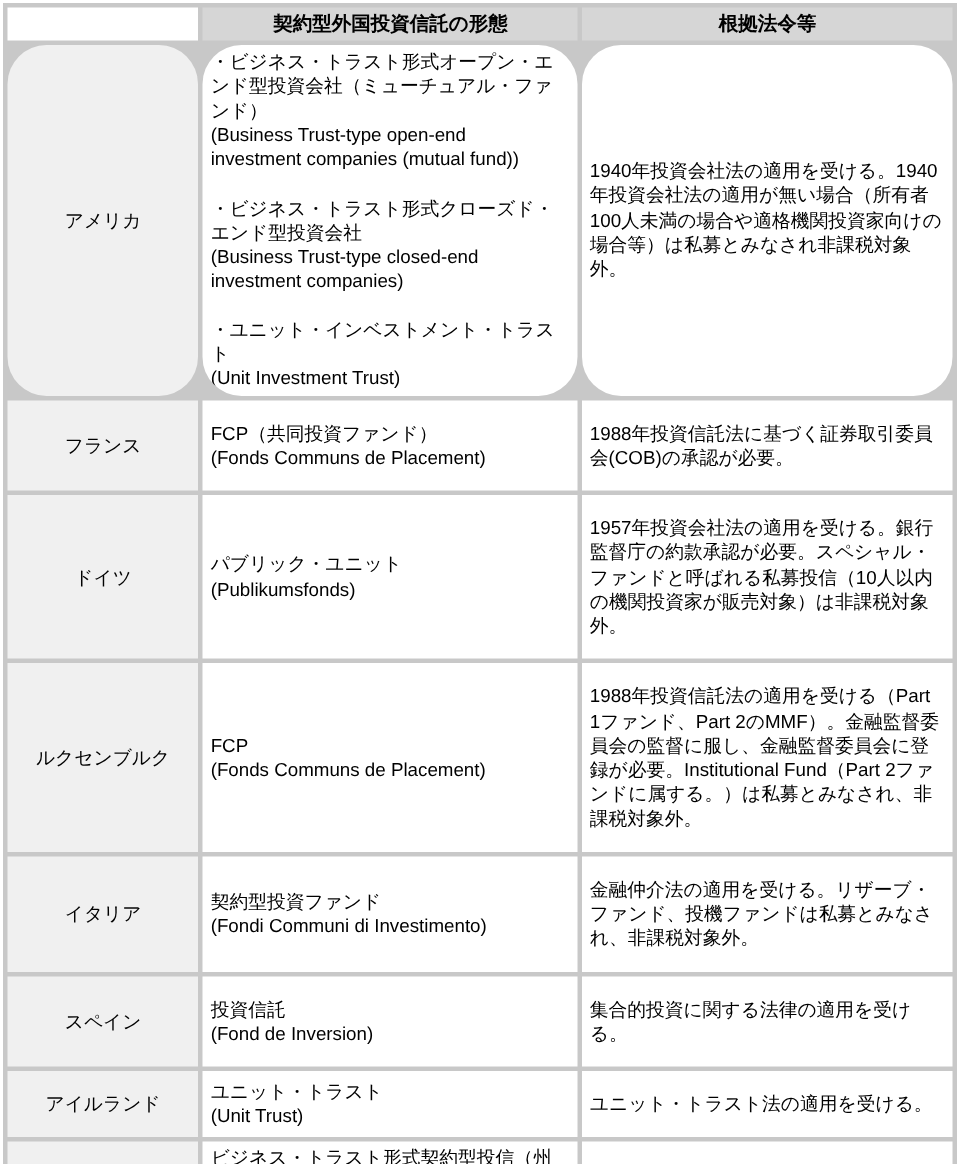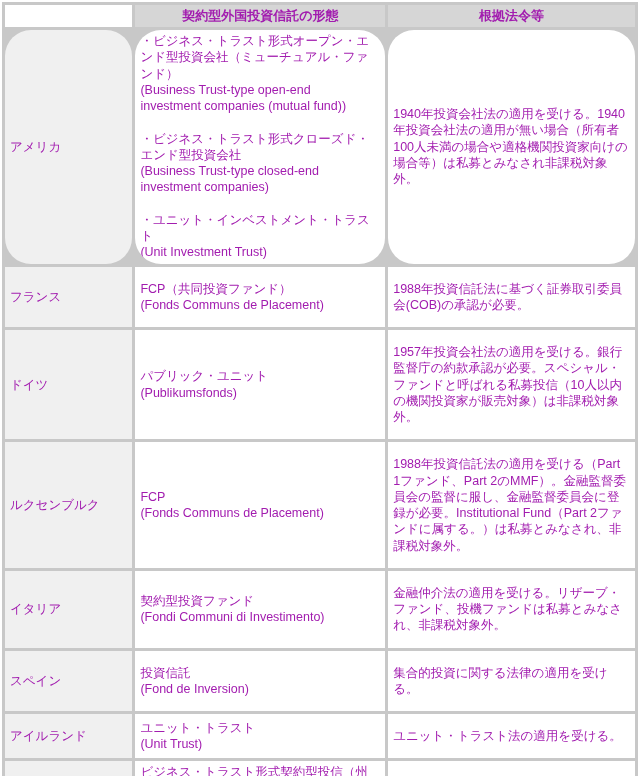--- a/index.html
+++ b/index.html
@@ -19,39 +19,40 @@
     background: #c8c8c8;
     width: 636px;
     table-layout: fixed;
   }
   col.c-country { width: 126px; }
   col.c-form    { width: 247px; }
   col.c-law     { width: 244px; }
   th, td {
     font-size: 12.5px;
     line-height: 1.3;
-    color: #a21caf;
+    color: #000000;
     box-sizing: border-box;
     overflow: hidden;
   }
   th {
     background: #d6d6d6;
     font-weight: bold;
     font-size: 13px;
     text-align: center;
     vertical-align: middle;
     height: 22px;
     padding: 2px 3px;
   }
   th.corner {
     background: #ffffff;
     font-weight: normal;
   }
   td.country {
     background: #f0f0f0;
+    text-align: center;
     vertical-align: middle;
     padding: 2px 5px;
   }
   td.form {
     background: #ffffff;
     vertical-align: middle;
     padding: 3px 5px;
     white-space: pre-line;
   }
   td.law {

